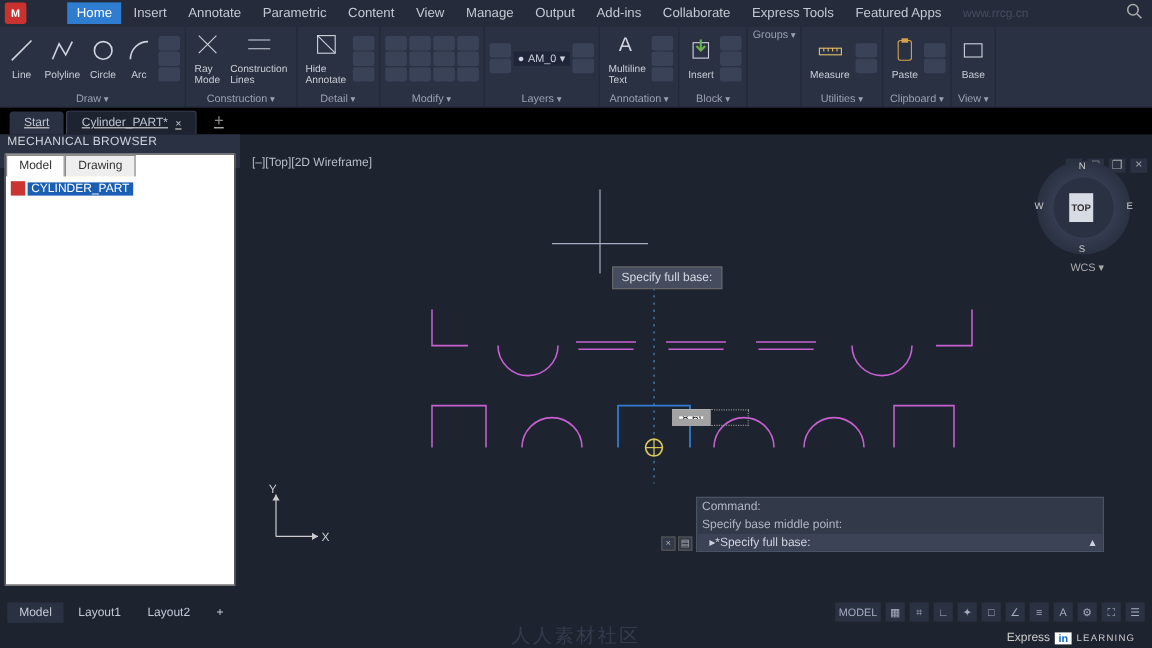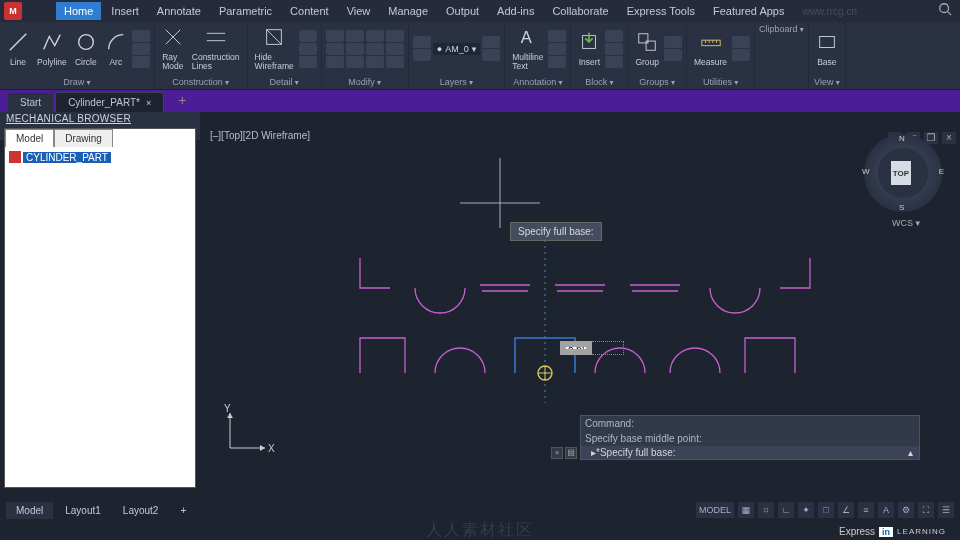--- a/index.html
+++ b/index.html
@@ -20,28 +20,28 @@
 .tool { display:flex; flex-direction:column; align-items:center; justify-content:center; padding:2px 3px; cursor:pointer; }
 .tool .ico { width:22px; height:22px; display:flex; align-items:center; justify-content:center; }
 .tool .lbl { font-size:8.5px; color:#c9cdd8; text-align:left; line-height:1.05; margin-top:5px; max-width:48px; }
 .panel .title { font-size:9px; color:#9aa1b3; text-align:center; padding:2px 0; }
 .panel .title::after{content:" ▾"; font-size:8px;}
 .ico svg { width:100%; height:100%; }
 .mini-col { display:flex; flex-direction:column; gap:1px; }
 .mini-col .mi{ width:18px; height:12px; background:#3a4258; border-radius:2px; cursor:pointer; }
 
 
-.ftabs { height:22px; background:#4c1d95; display:flex; align-items:flex-end; padding:0 8px; gap:2px; }
+.ftabs { height:22px; background:#000000; display:flex; align-items:flex-end; padding:0 8px; gap:2px;text-decoration:underline; }
 .ftab { padding:4px 12px; background:#2a3142; color:#c0c5d2; font-size:10px; border-radius:3px 3px 0 0; display:flex; gap:6px; align-items:center; cursor:pointer;}
 .ftab.active { background:#1e2330; border:1px solid #3a4258; border-bottom:none; }
 .ftab .x{font-size:9px;}
 .ftab.plus{background:none;font-size:14px;color:#888;}
 
 
-.browser-hdr { position:absolute; top:112px; left:0; width:200px; height:28px; background:#2a3142; color:#cfd3df; font-size:10px; padding:1px 6px; letter-spacing:.3px;text-decoration:underline;}
+.browser-hdr { position:absolute; top:112px; left:0; width:200px; height:28px; background:#2a3142; color:#cfd3df; font-size:10px; padding:1px 6px; letter-spacing:.3px;}
 .browser { position:absolute; top:128px; left:4px; width:192px; height:360px; background:#fff; border:1px solid #555; }
 .btabs { display:flex; font-size:10px; color:#333; }
 .btab { padding:3px 10px; border:1px solid #888; border-bottom:none; background:#eee; cursor:pointer;}
 .btab.active{background:#fff;}
 .btree { padding:4px; font-size:10px; }
 .node { display:flex; align-items:center; gap:2px; }
 .node .ni{width:12px;height:12px;background:#c33;display:inline-block;}
 .node .nt{background:#1a5fb4;color:#fff;padding:0 3px;}
 
 
@@ -191,21 +191,21 @@
   <div class="panel">
     <div class="tools">
       <div class="tool">
           <div class="ico">
             <svg viewBox="0 0 24 24">
               <rect x="4" y="4" width="16" height="16" fill="none" stroke="#cfd3df"></rect>
               <line x1="4" y1="4" x2="20" y2="20" stroke="#cfd3df"></line>
             </svg>
           </div>
           <div class="lbl" style="white-space:pre">Hide
-Wireframe</div>
+Annotate</div>
         </div>
       <div class="mini-col">
           <div class="mi"></div>
           <div class="mi"></div>
           <div class="mi"></div>
         </div>
     </div>
     <div class="title">Detail</div>
   </div>
 
@@ -285,35 +285,20 @@
       <div class="mini-col">
           <div class="mi"></div>
           <div class="mi"></div>
           <div class="mi"></div>
         </div>
     </div>
     <div class="title">Block</div>
   </div>
 
   <div class="panel">
-    <div class="tools">
-      <div class="tool">
-          <div class="ico">
-            <svg viewBox="0 0 24 24">
-              <rect x="3" y="3" width="10" height="10" fill="none" stroke="#cfd3df"></rect>
-              <rect x="11" y="11" width="10" height="10" fill="none" stroke="#cfd3df"></rect>
-            </svg>
-          </div>
-          <div class="lbl">Group</div>
-        </div>
-      <div class="mini-col">
-          <div class="mi"></div>
-          <div class="mi"></div>
-        </div>
-    </div>
     <div class="title">Groups</div>
   </div>
 
   <div class="panel">
     <div class="tools">
       <div class="tool">
           <div class="ico">
             <svg viewBox="0 0 24 24">
               <rect x="2" y="10" width="20" height="6" fill="none" stroke="#e6c068"></rect>
               <line x1="6" y1="10" x2="6" y2="13" stroke="#e6c068"></line>
@@ -326,20 +311,35 @@
         </div>
       <div class="mini-col">
           <div class="mi"></div>
           <div class="mi"></div>
         </div>
     </div>
     <div class="title">Utilities</div>
   </div>
 
   <div class="panel">
+    <div class="tools">
+      <div class="tool">
+          <div class="ico">
+            <svg viewBox="0 0 24 24">
+              <rect x="6" y="3" width="12" height="18" rx="2" fill="none" stroke="#d8a24a"></rect>
+              <rect x="9" y="1" width="6" height="4" fill="#d8a24a"></rect>
+            </svg>
+          </div>
+          <div class="lbl">Paste</div>
+        </div>
+      <div class="mini-col">
+          <div class="mi"></div>
+          <div class="mi"></div>
+        </div>
+    </div>
     <div class="title">Clipboard</div>
   </div>
 
   <div class="panel">
     <div class="tools">
       <div class="tool">
           <div class="ico">
             <svg viewBox="0 0 24 24">
               <rect x="4" y="6" width="16" height="12" fill="none" stroke="#cfd3df"></rect>
             </svg>

